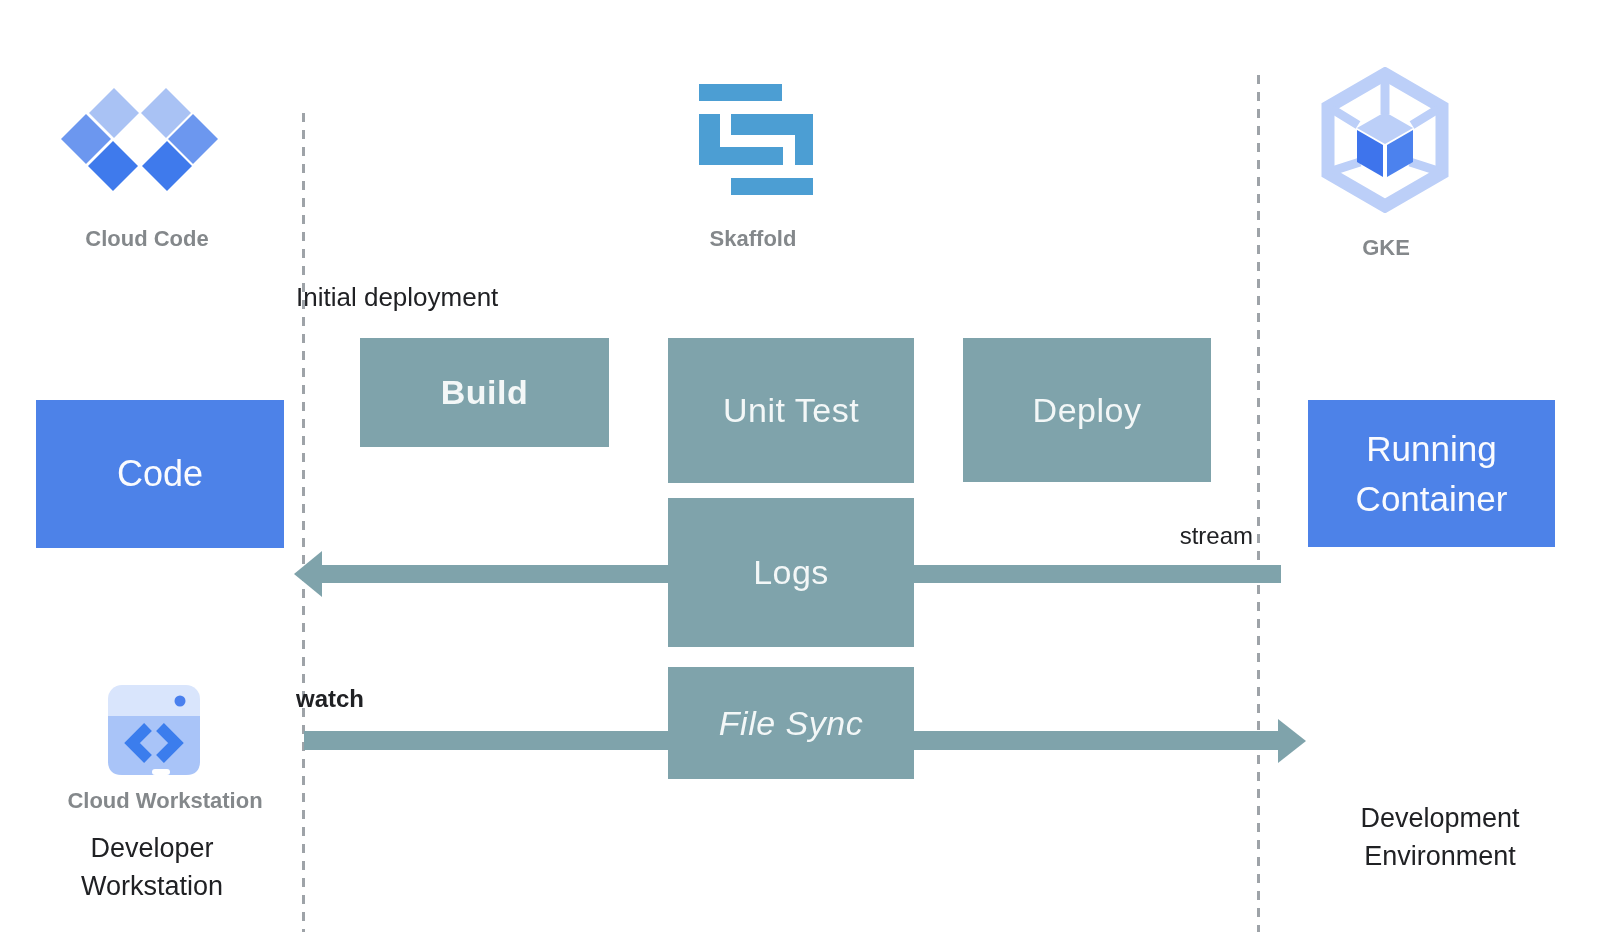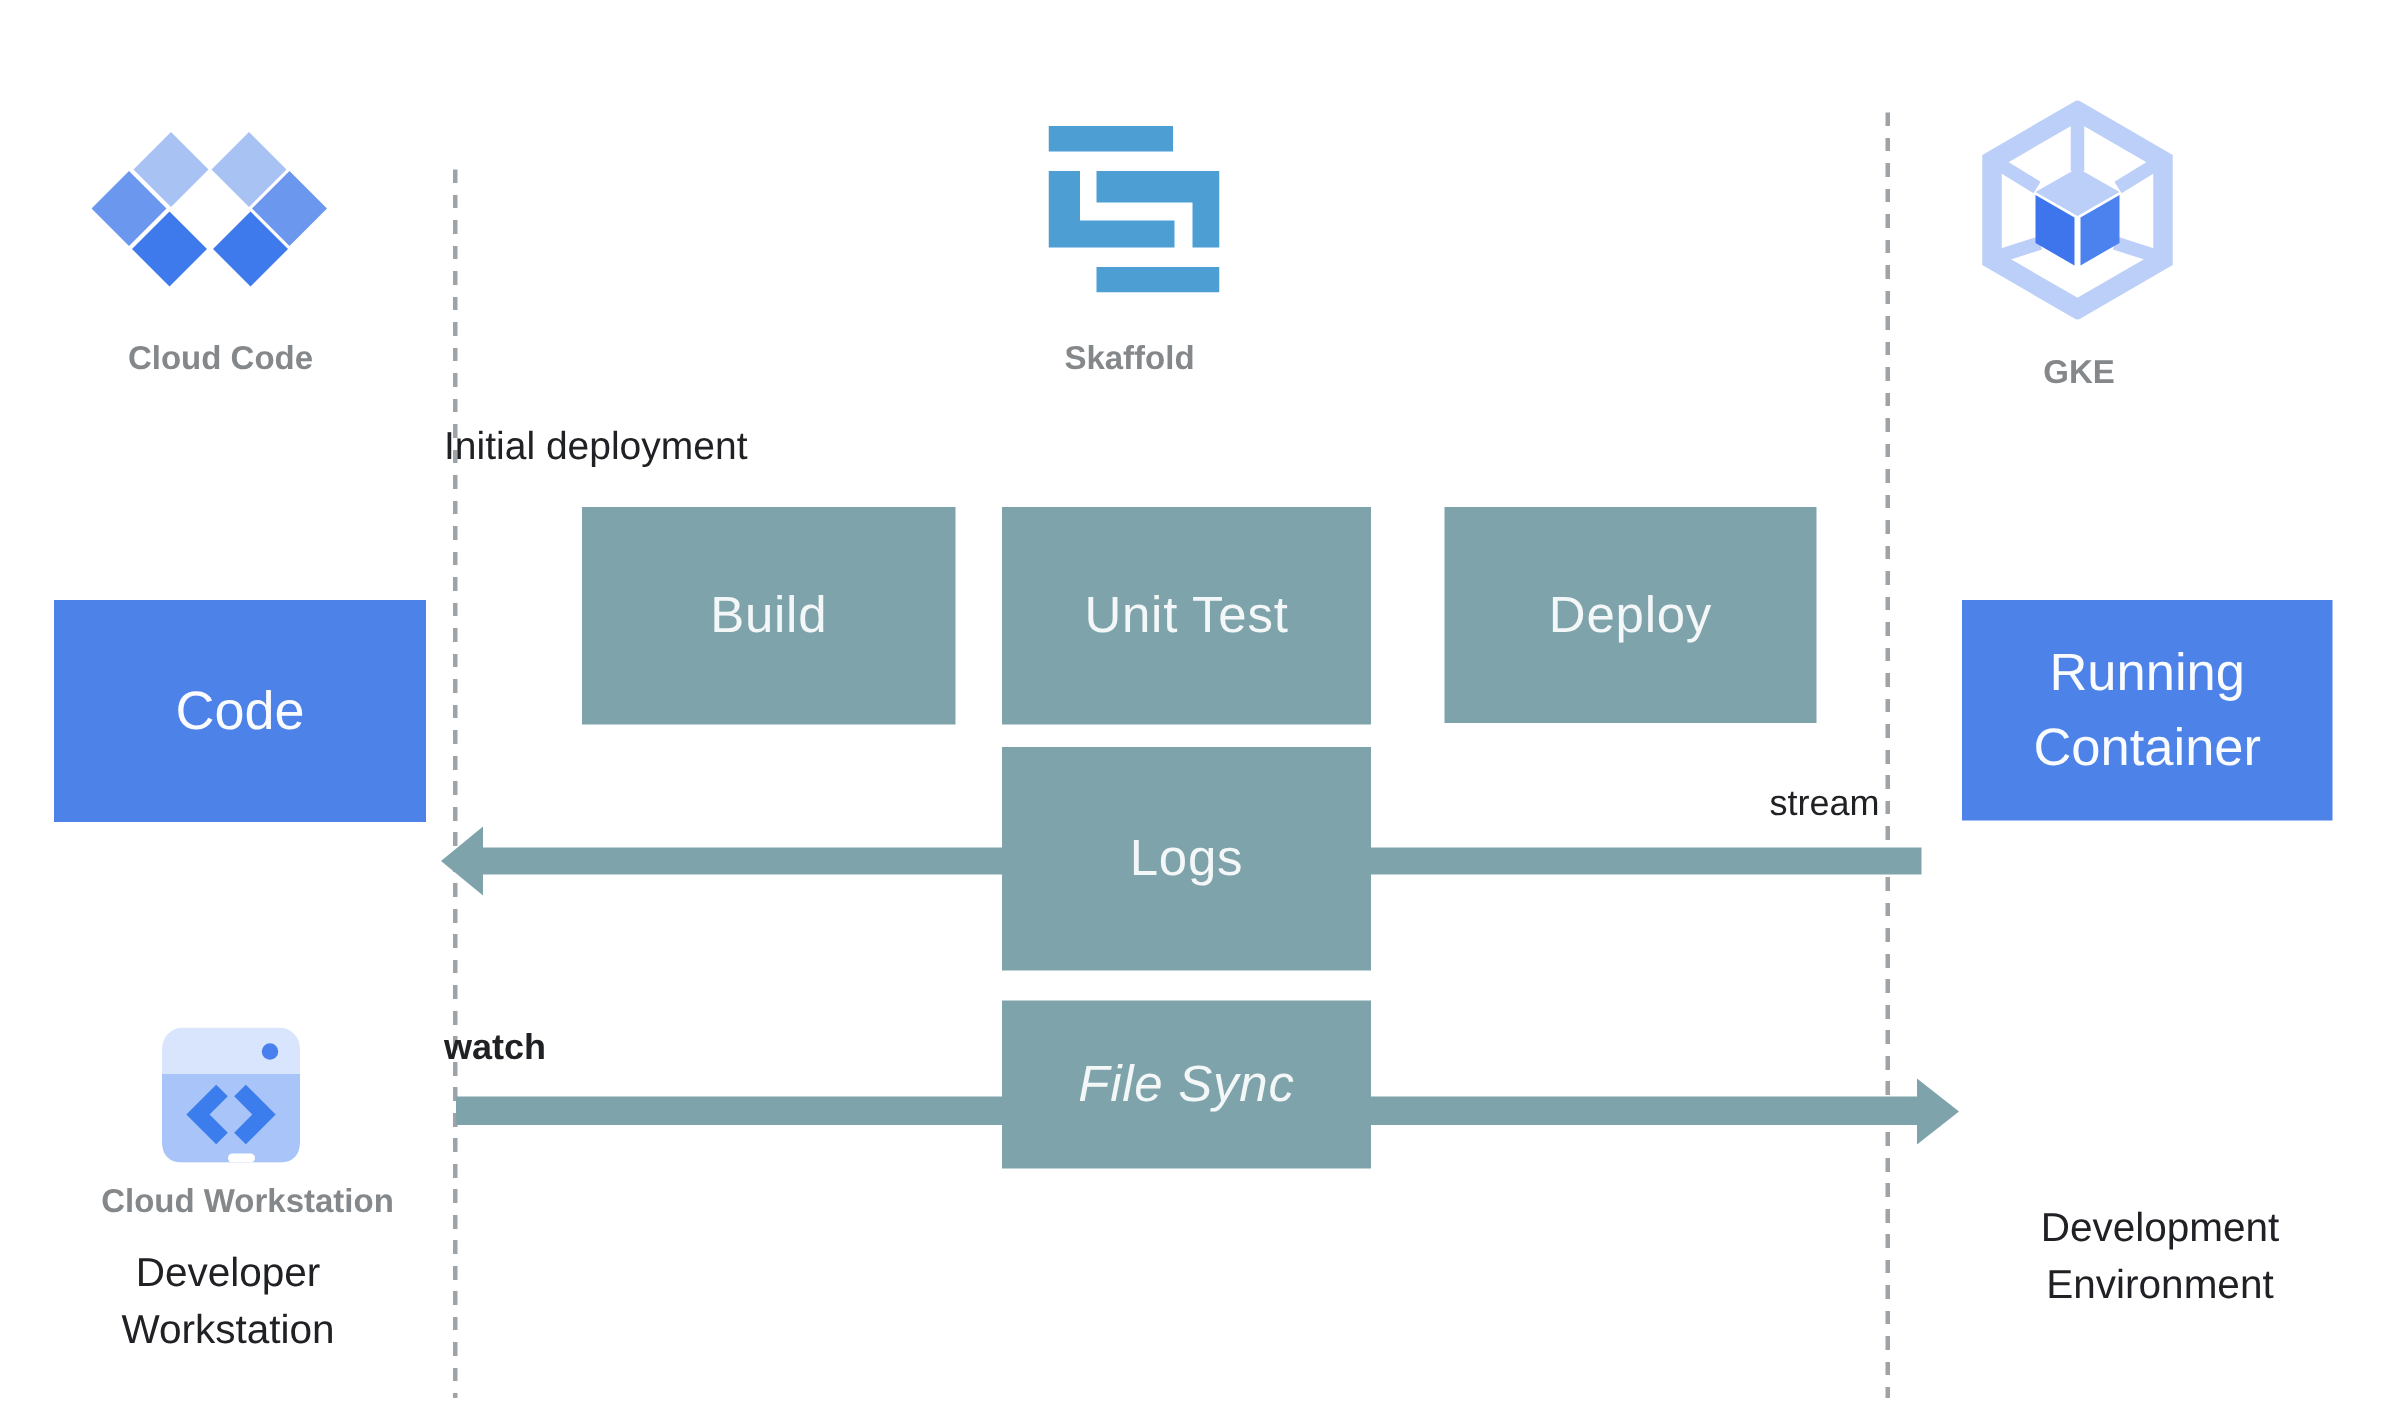--- a/index.html
+++ b/index.html
@@ -56,21 +56,21 @@
       <line x1="118" y1="104" x2="90" y2="95"></line>
     </g>
     <polygon points="65,45 93,61 65,77 37,61" style="fill:var(--gkeLight)"></polygon>
     <polygon points="37,63 63,78 63,110 37,95" style="fill:var(--gkeDark)"></polygon>
     <polygon points="93,63 67,78 67,110 93,95" style="fill:var(--gkeMid)"></polygon>
   </svg>
   <div class="abs gray-label" style="left:1286px;top:235px;width:200px;">GKE</div>
 
   <div class="abs caption" style="left:296px;top:282px;font-size:26px;">Initial deployment</div>
 
-  <div class="abs teal-box" style="left:388px;top:338px;width:249px;height:145px;">Build</div>
+  <div class="abs teal-box" style="left:360px;top:338px;width:249px;height:109px;font-weight:bold;">Build</div>
   <div class="abs teal-box" style="left:963px;top:338px;width:248px;height:144px;">Deploy</div>
   <div class="abs teal-box" style="left:668px;top:338px;width:246px;height:145px;">Unit Test</div>
 
   <div class="abs head-left" style="left:294px;top:551px;"></div>
   <div class="abs bar" style="left:322px;top:565px;width:346px;height:18px;"></div>
   <div class="abs bar" style="left:914px;top:565px;width:367px;height:18px;"></div>
   <div class="abs teal-box" style="left:668px;top:498px;width:246px;height:149px;">Logs</div>
   <div class="abs caption" style="left:1073px;top:522px;width:180px;text-align:right;font-size:24px;">stream</div>
 
   <div class="abs bar" style="left:304px;top:731px;width:974px;height:19px;"></div>

